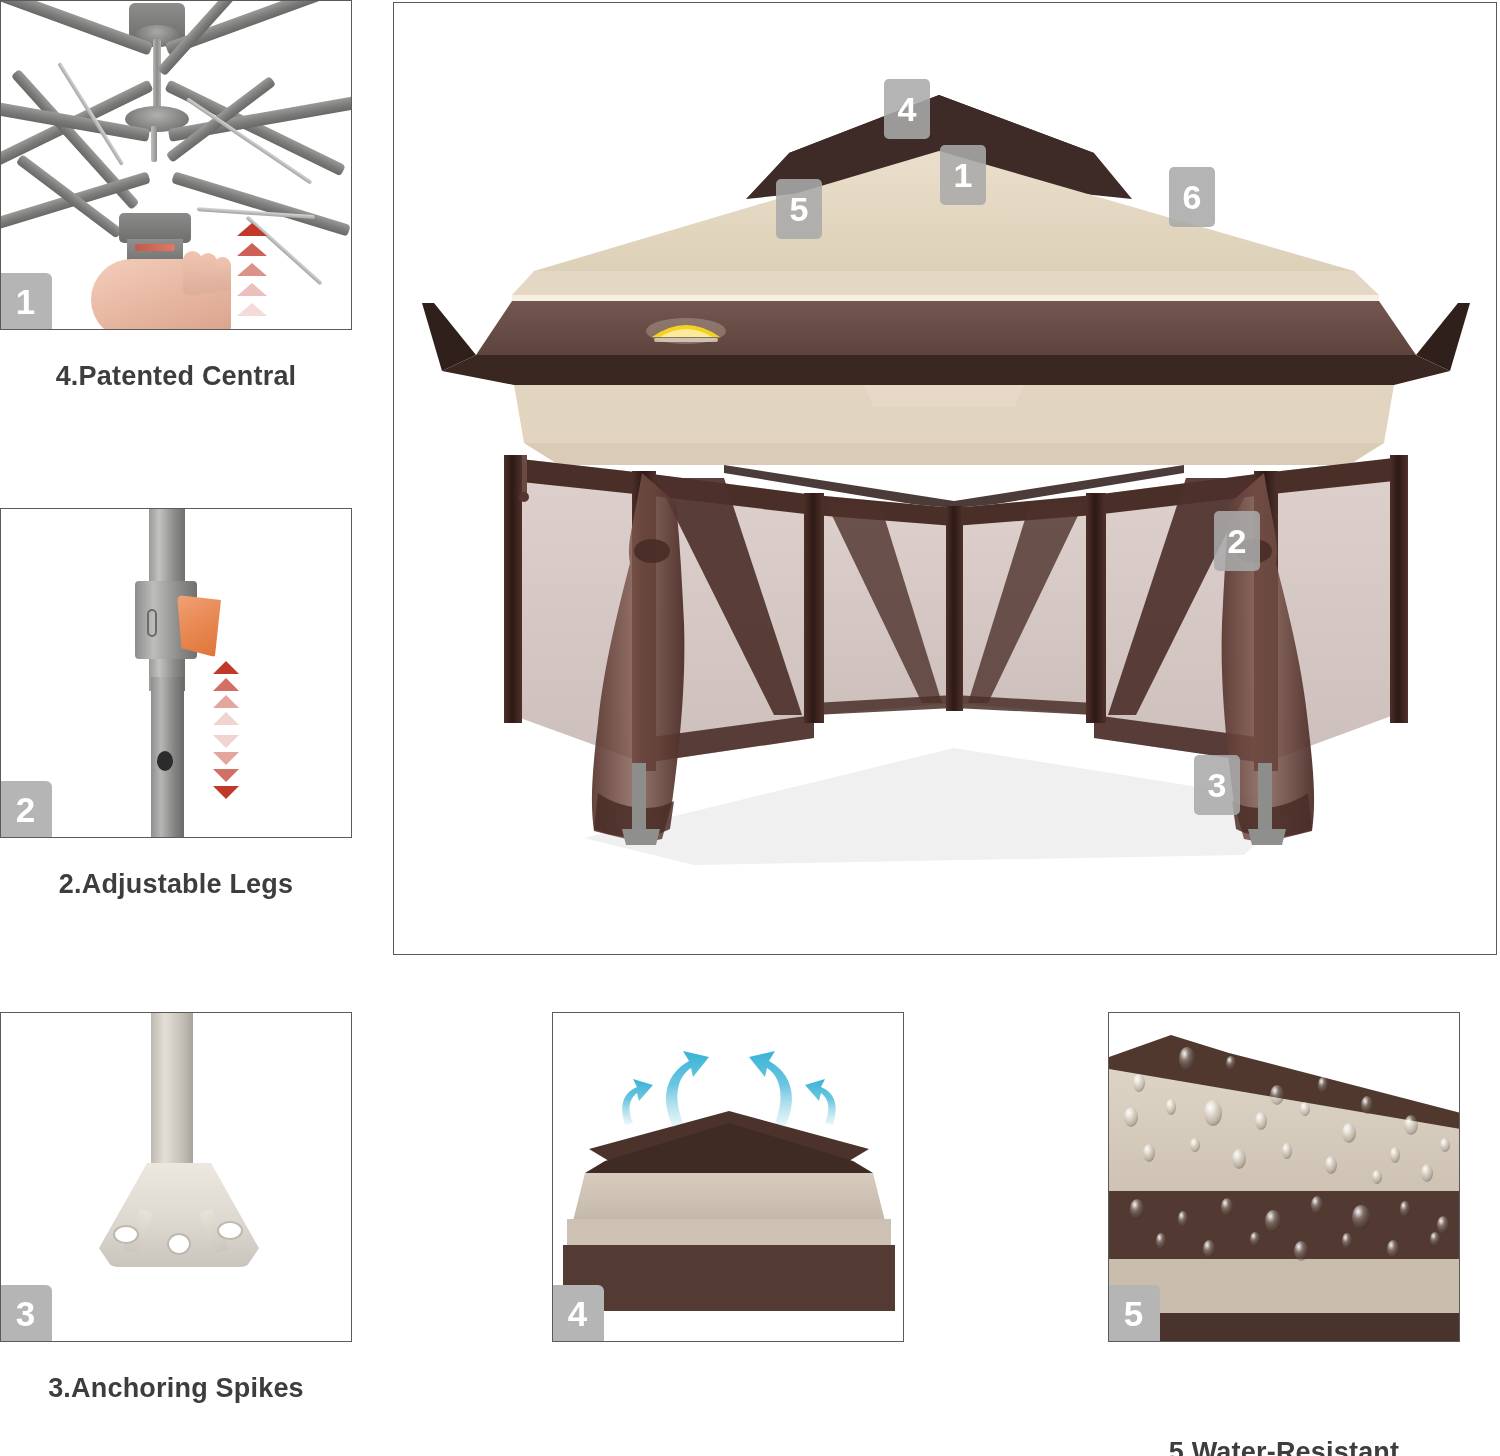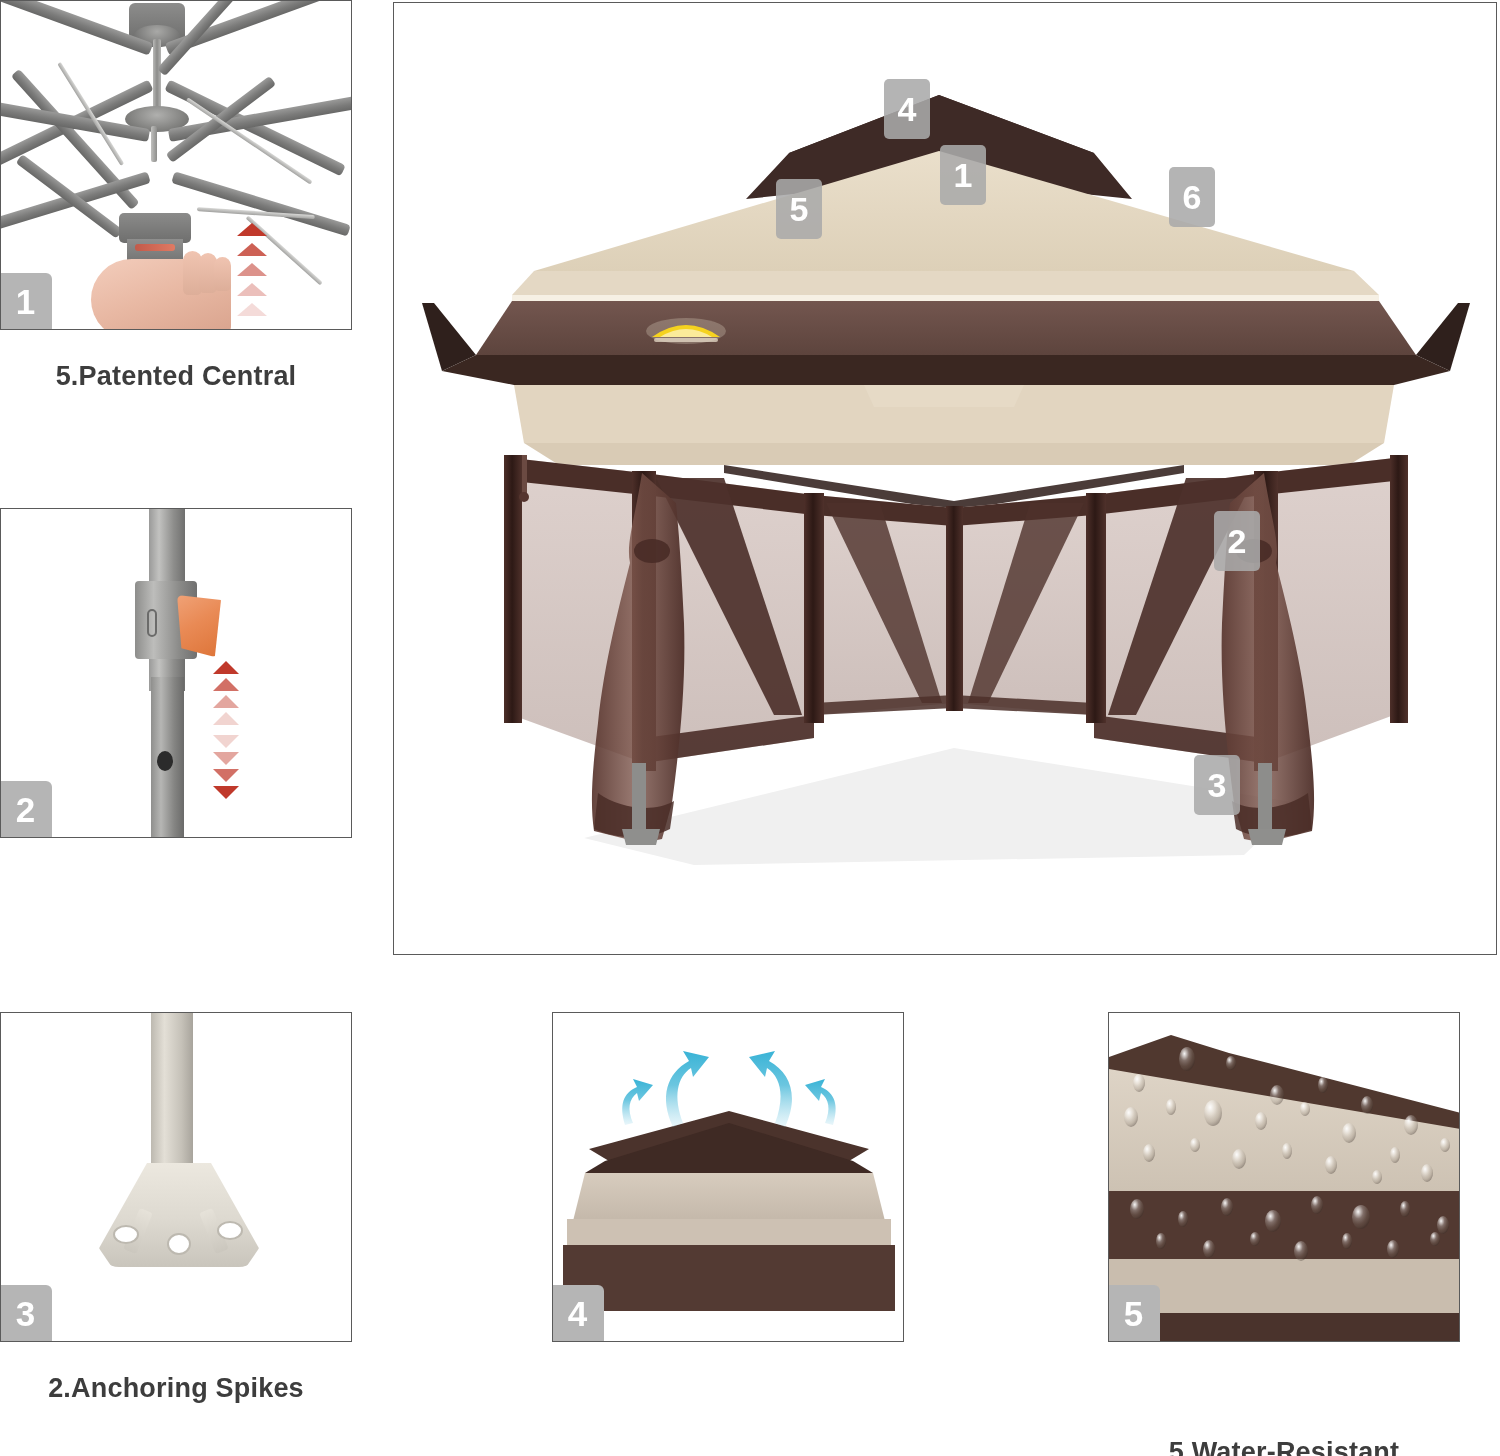--- a/index.html
+++ b/index.html
@@ -244,21 +244,21 @@
       <div class="chev chev-up" style="left:0; top:20px; opacity:.80;"></div>
       <div class="chev chev-up" style="left:0; top:40px; opacity:.55;"></div>
       <div class="chev chev-up" style="left:0; top:60px; opacity:.32;"></div>
       <div class="chev chev-up" style="left:0; top:80px; opacity:.18;"></div>
     </div>
 
     <div class="corner-badge">1</div>
   </div>
 
   <div class="caption" style="left:0px; top:356px; width:352px;">
-    <div>5.Patented Central</div>
+    <div>4.Patented Central</div>
   </div>
 
   <div class="panel p2">
     <div class="leg-upper"></div>
     <div class="leg-lower"></div>
     <div class="leg-collar"></div>
     <div class="leg-slot"></div>
     <div class="leg-lever"></div>
     <div class="leg-hole"></div>
 
@@ -272,35 +272,38 @@
     <div class="chev-stack" style="left:212px; top:226px;">
       <div class="chev chev-dn" style="left:0; top:0;   opacity:.22; border-left-width:13px; border-right-width:13px;"></div>
       <div class="chev chev-dn" style="left:0; top:17px; opacity:.45; border-left-width:13px; border-right-width:13px;"></div>
       <div class="chev chev-dn" style="left:0; top:34px; opacity:.72; border-left-width:13px; border-right-width:13px;"></div>
       <div class="chev chev-dn" style="left:0; top:51px; opacity:1;   border-left-width:13px; border-right-width:13px;"></div>
     </div>
 
     <div class="corner-badge">2</div>
   </div>
 
+  <div class="caption" style="left:0px; top:864px; width:352px;">
+    <div>2.Adjustable Legs</div>
+  </div>
 
   <div class="panel p3">
     <div class="foot-pole"></div>
     <div class="foot-base"></div>
     <div class="foot-rib" style="left:130px; top:196px; width:14px; height:44px; transform:rotate(22deg);"></div>
     <div class="foot-rib" style="left:206px; top:196px; width:14px; height:44px; transform:rotate(-22deg);"></div>
     <div class="foot-hole" style="left:112px; top:212px; width:26px; height:19px;"></div>
     <div class="foot-hole" style="left:166px; top:220px; width:24px; height:22px;"></div>
     <div class="foot-hole" style="left:216px; top:208px; width:26px; height:19px;"></div>
 
     <div class="corner-badge">3</div>
   </div>
 
   <div class="caption" style="left:0px; top:1368px; width:352px;">
-    <div>2.Anchoring Spikes</div>
+    <div>3.Anchoring Spikes</div>
   </div>
 
   <div class="panel hero">
     <div class="hero-inner">
 
       <svg viewBox="0 0 1104 953" width="1104" height="953">
         <defs>
           <linearGradient id="gBeige" x1="0" y1="0" x2="0" y2="1">
             <stop offset="0%" stop-color="#eadfcb"></stop>
               <stop offset="100%" stop-color="#ddd0b8"></stop>

